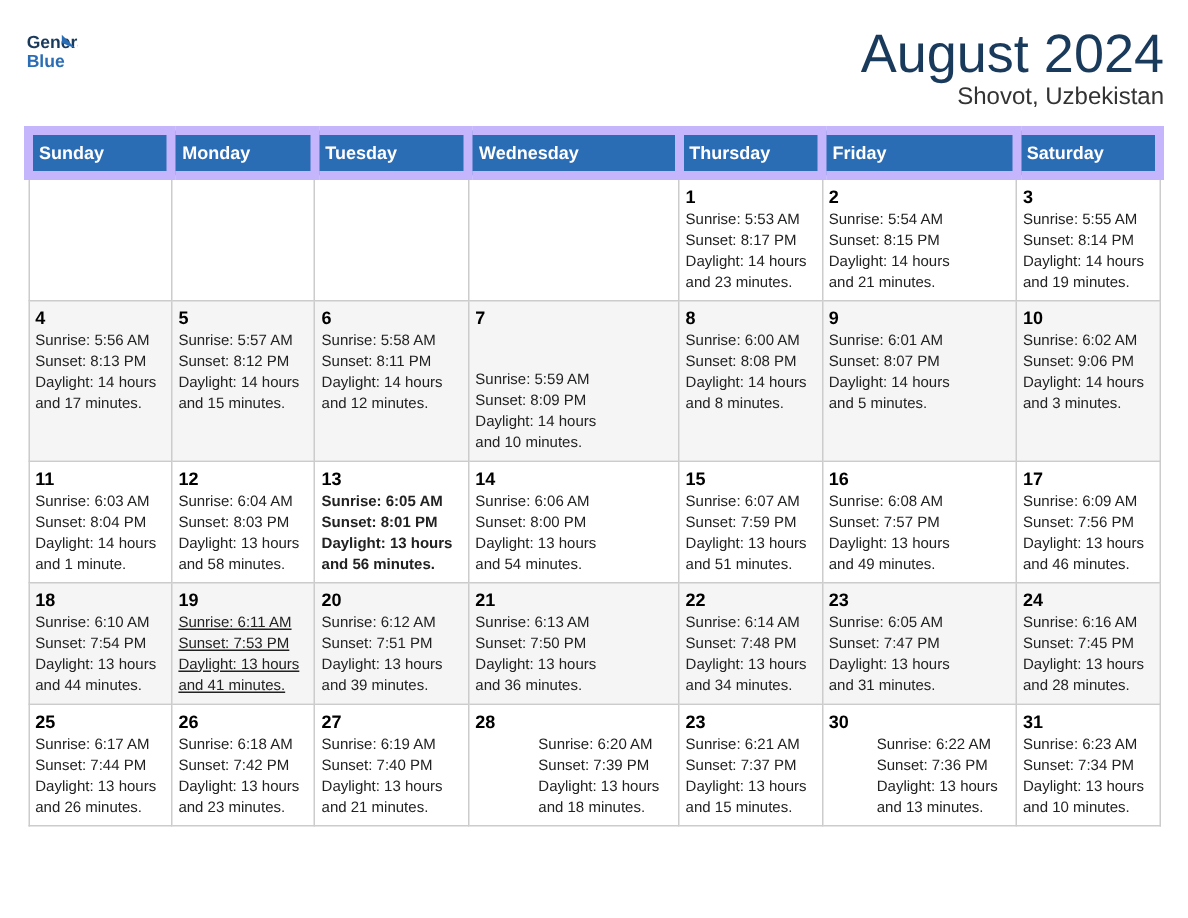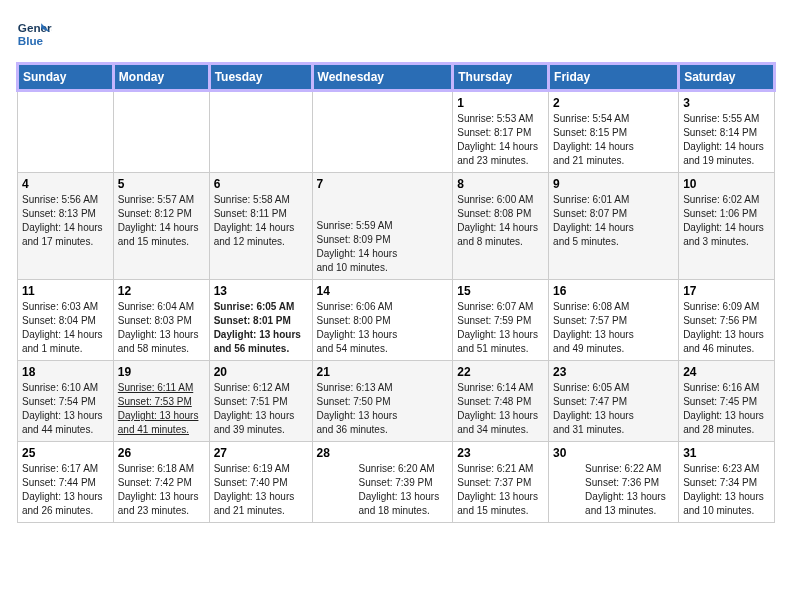--- a/index.html
+++ b/index.html
@@ -43,21 +43,21 @@
       border-collapse: collapse;
       font-size: 10.5px;
     }
     thead tr th {
       background-color: #2a6db5;
       color: #fff;
       padding: 5px 4px;
       text-align: left;
       font-size: 12px;
       font-weight: bold;
-      border: 3px solid #c4b5fd;
+      border: 6px solid #c4b5fd;
     }
     tbody tr td {
       border: 1px solid #ccc;
       vertical-align: top;
       padding: 4px;
       min-height: 70px;
       background: #fff;
     }
     tbody tr:nth-child(even) td {
       background: #f5f5f5;
@@ -79,20 +79,24 @@
 </head>
 <body>
 
 <div class="header">
   <div class="logo">
     <svg class="logo-icon" viewBox="0 0 40 40">
       <text x="2" y="18" font-size="13" font-weight="bold" fill="#1a3a5c">General</text>
       <text x="2" y="32" font-size="13" font-weight="bold" fill="#2a6db5">Blue</text>
       <polygon points="28,8 38,18 28,14" fill="#2a6db5"></polygon>
     </svg>
+  </div>
+  <div class="title-block">
+    <div class="main-title">August 2024</div>
+    <div class="subtitle">Shovot, Uzbekistan</div>
   </div>
 </div>
 
 <table>
   <thead>
     <tr id="weekday-header">
         <th>Sunday</th>
         <th>Monday</th>
         <th>Tuesday</th>
         <th>Wednesday</th>
@@ -168,21 +172,21 @@
         <td>
           <div class="day-num">9</div>
           <div class="day-info" style="white-space: pre-line;">Sunrise: 6:01 AM
 Sunset: 8:07 PM
 Daylight: 14 hours
 and 5 minutes.</div>
         </td>
         <td>
           <div class="day-num">10</div>
           <div class="day-info" style="white-space: pre-line;">Sunrise: 6:02 AM
-Sunset: 1:06 PM
+Sunset: 9:06 PM
 Daylight: 14 hours
 and 3 minutes.</div>
         </td>
       </tr>
       <tr>
         <td>
           <div class="day-num">11</div>
           <div class="day-info" style="white-space: pre-line;">Sunrise: 6:03 AM
 Sunset: 8:04 PM
 Daylight: 14 hours

